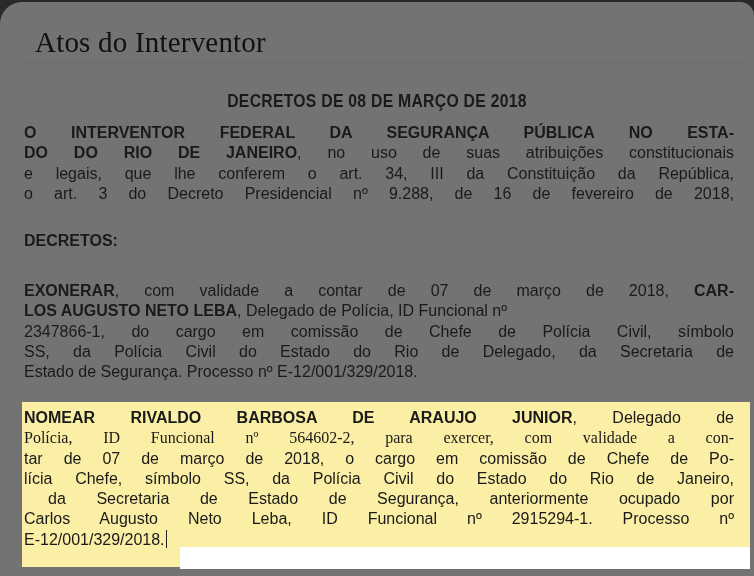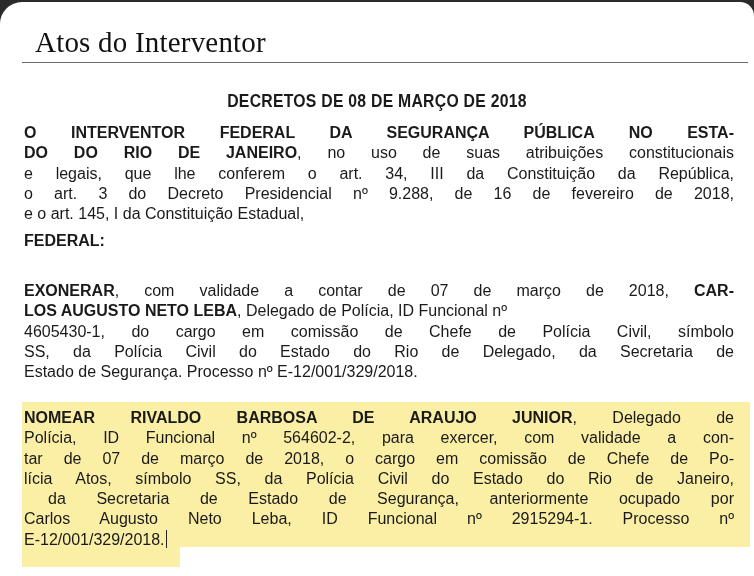--- a/index.html
+++ b/index.html
@@ -3,21 +3,21 @@
 <meta charset="utf-8">
 <style>
   html, body { margin: 0; padding: 0; }
   body {
     width: 754px; height: 576px; overflow: hidden;
     background: #2a2a2a;
     position: relative;
   }
   .page {
     position: absolute; left: 0; top: 2px; width: 754px; height: 574px;
-    background: #ffffff;
+    background: #737373;
     border-top-left-radius: 22px;
     border-top-right-radius: 14px;
     overflow: hidden;
   }
   .section-title {
     position: absolute; left: 35px; top: 22px;
     font-family: "Liberation Serif", "DejaVu Serif", serif;
     font-size: 29px; color: #111; letter-spacing: 0.2px;
     margin: 0; font-weight: normal; line-height: 36px;
   }
@@ -69,38 +69,37 @@
   <h1 class="section-title">Atos do Interventor</h1>
   <div class="rule"></div>
 
   <div class="decree-heading">DECRETOS DE 08 DE MARÇO DE 2018</div>
 
   <div class="body-text" id="para-intro">
     <span class="line"><span style="white-space: nowrap; word-spacing: 0px;"><span class="b">O INTERVENTOR FEDERAL DA SEGURANÇA PÚBLICA NO ESTA-</span></span></span>
     <span class="line"><span style="white-space: nowrap; word-spacing: 0px;"><span class="b">DO DO RIO DE JANEIRO</span><span>, no uso de suas atribuições constitucionais</span></span></span>
     <span class="line"><span style="white-space: nowrap; word-spacing: 0px;"><span>e legais, que lhe conferem o art. 34, III da Constituição da República,</span></span></span>
     <span class="line"><span style="white-space: nowrap; word-spacing: 0px;"><span>o art. 3 do Decreto Presidencial nº 9.288, de 16 de fevereiro de 2018,</span></span></span>
-    <span class="line last"><span style="white-space: nowrap;"><span>e o art. 145, I da Constituição Estadual,</span></span></span>
   </div>
 
-  <div class="body-text b" id="resolve">FEDERAL:</div>
+  <div class="body-text b" id="resolve">DECRETOS:</div>
 
   <div class="body-text" id="para-exonerar">
     <span class="line"><span style="white-space: nowrap; word-spacing: 0px;"><span class="b">EXONERAR</span><span>, com validade a contar de 07 de março de 2018, </span><span class="b">CAR-</span></span></span>
     <span class="line"><span style="white-space: nowrap; display: inline-block; transform-origin: left top; transform: scaleX(0.999978);"><span class="b">LOS AUGUSTO NETO LEBA</span><span>, Delegado de Polícia, ID Funcional nº</span></span></span>
-    <span class="line"><span style="white-space: nowrap; word-spacing: 0px;"><span>4605430-1, do cargo em comissão de Chefe de Polícia Civil, símbolo</span></span></span>
+    <span class="line"><span style="white-space: nowrap; word-spacing: 0px;"><span>2347866-1, do cargo em comissão de Chefe de Polícia Civil, símbolo</span></span></span>
     <span class="line"><span style="white-space: nowrap; word-spacing: 0px;"><span>SS, da Polícia Civil do Estado do Rio de Delegado, da Secretaria de</span></span></span>
     <span class="line last"><span style="white-space: nowrap;"><span>Estado de Segurança. Processo nº E-12/001/329/2018.</span></span></span>
   </div>
 
   <div class="highlight-block" style="background: rgb(251, 239, 166);"></div>
   <div class="hl-tail-mask"></div>
 
   <div class="body-text" id="para-nomear">
     <span class="line"><span style="white-space: nowrap; word-spacing: 0px;"><span class="b">NOMEAR RIVALDO BARBOSA DE ARAUJO JUNIOR</span><span>, Delegado de</span></span></span>
-    <span class="line"><span style="white-space: nowrap; word-spacing: 0px;"><span>Polícia, ID Funcional nº 564602-2, para exercer, com validade a con-</span></span></span>
+    <span class="line"><span style="white-space: nowrap; word-spacing: 0px; font-family: Liberation Serif, serif;"><span>Polícia, ID Funcional nº 564602-2, para exercer, com validade a con-</span></span></span>
     <span class="line"><span style="white-space: nowrap; word-spacing: 0px;"><span>tar de 07 de março de 2018, o cargo em comissão de Chefe de Po-</span></span></span>
-    <span class="line"><span style="white-space: nowrap; word-spacing: 0px;"><span>lícia Atos, símbolo SS, da Polícia Civil do Estado do Rio de Janeiro,</span></span></span>
+    <span class="line"><span style="white-space: nowrap; word-spacing: 0px;"><span>lícia Chefe, símbolo SS, da Polícia Civil do Estado do Rio de Janeiro,</span></span></span>
     <span class="line"><span style="white-space: nowrap; word-spacing: 0px; margin-left: 24px;"><span>da Secretaria de Estado de Segurança, anteriormente ocupado por</span></span></span>
     <span class="line"><span style="white-space: nowrap; word-spacing: 0px;"><span>Carlos Augusto Neto Leba, ID Funcional nº 2915294-1. Processo nº</span></span></span>
     <span class="line last"><span style="white-space: nowrap;"><span>E-12/001/329/2018.</span><span class="cursor"></span></span></span>
   </div>
 </div>
 
 </body></html>

